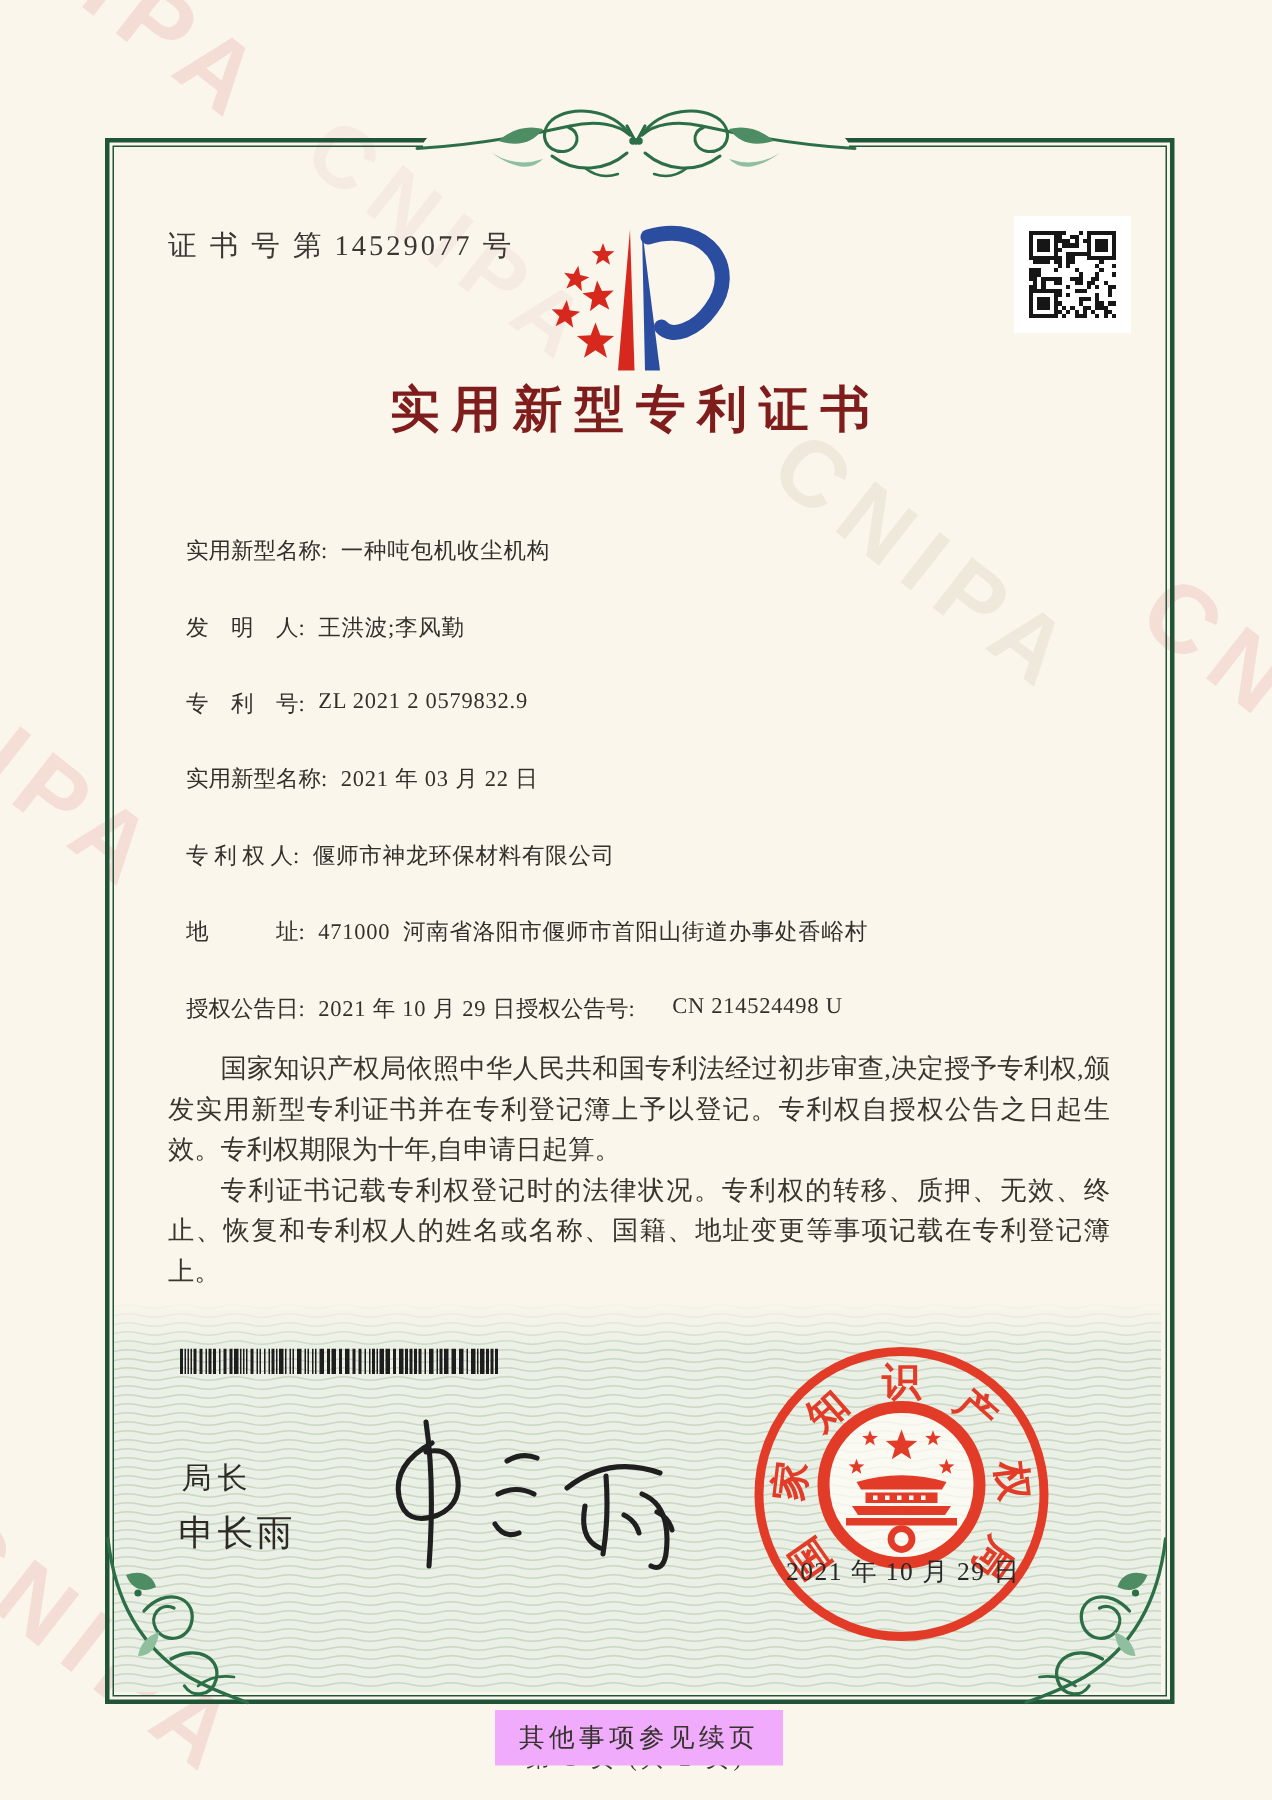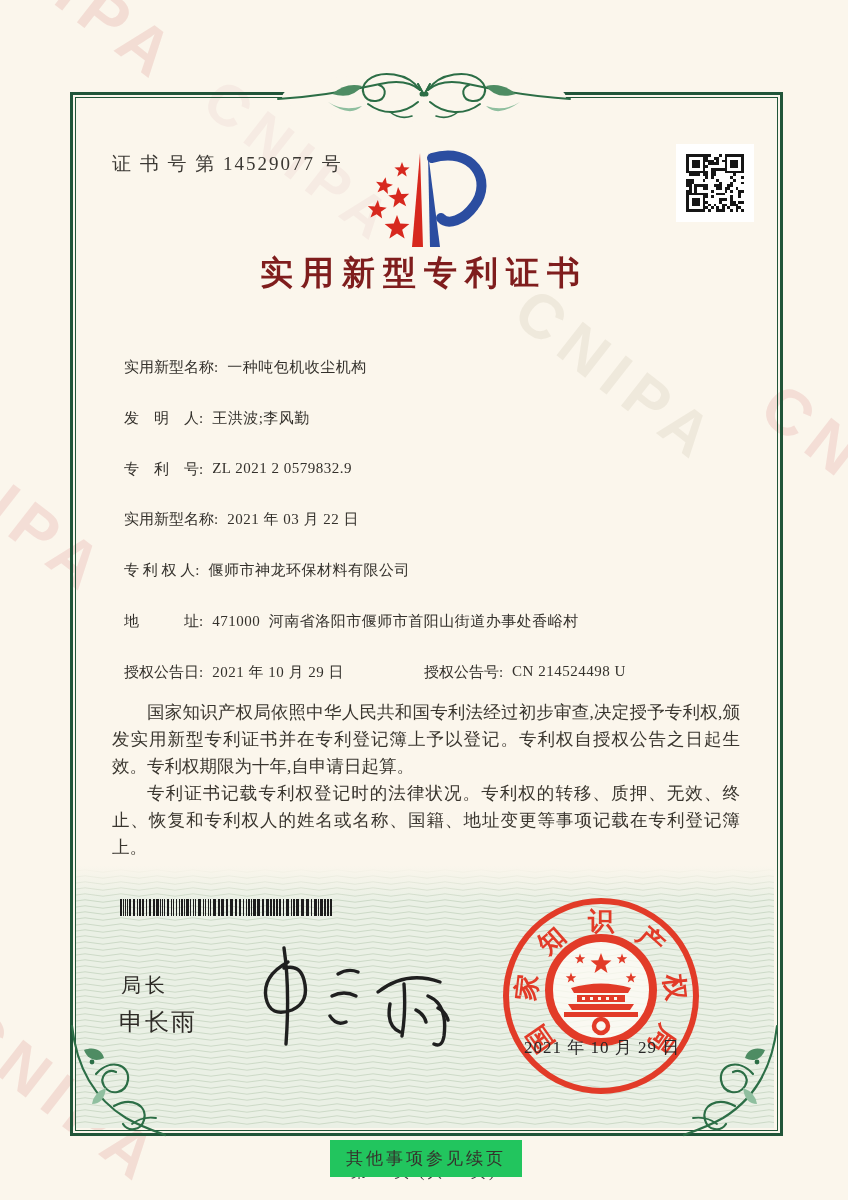--- a/index.html
+++ b/index.html
@@ -13,30 +13,30 @@
   .guilloche-fade{position:absolute;left:76px;top:866px;width:698px;height:34px;
       background:linear-gradient(180deg,#fbf6ec 0%,rgba(251,246,236,0) 100%);}
   .cert-no{position:absolute;left:112px;top:151px;font-size:19px;letter-spacing:2px;color:#3b3833;}
   .qr-box{position:absolute;left:676px;top:144px;width:78px;height:78px;background:#ffffff;
       display:flex;align-items:center;justify-content:center;}
   .title{position:absolute;left:0;top:251px;width:100%;text-align:center;font-size:33px;
       font-weight:700;letter-spacing:8px;color:#7f1d1d;}
   .f-row{position:absolute;left:124px;display:flex;font-size:15px;color:#33302b;justify-content:space-between;}
   .f-label{white-space:pre;}
   .f-value{white-space:pre;margin-left:9px;letter-spacing:0.5px;}
-  .pair2{margin-left:80px;display:flex;}
+  .pair2{display:flex;gap:16px;}
   .body-text{position:absolute;left:112px;top:699px;width:628px;font-size:17.5px;line-height:27px;
       color:#3a362f;text-align:justify;}
   .body-text p{margin:0;text-indent:2em;}
   .sig-title{position:absolute;left:121px;top:972px;font-size:20px;color:#2e2b27;letter-spacing:4px;}
   .sig-name{position:absolute;left:119px;top:1006px;font-size:24px;color:#2e2b27;letter-spacing:2px;}
   .seal-date{position:absolute;left:524px;top:1036px;font-size:17px;color:#272727;letter-spacing:1px;}
   .page-info{position:absolute;left:0;top:1162px;width:100%;text-align:center;font-size:15.5px;
       letter-spacing:3px;color:#3a3a3a;}
-  .cont-box{position:absolute;left:330px;top:1140px;width:192px;height:37px;background:#22c55e;
+  .cont-box{position:absolute;left:330px;top:1140px;width:192px;height:37px;background:#f0abfc;
       text-align:center;line-height:37px;font-size:17px;letter-spacing:3px;color:#35322c;}
   svg{display:block;}
   .abs{position:absolute;}
 </style>
 </head>
 <body>
 
 <div class="page">
 
   <div class="wm" style="left:-52px;top:-48px;font-size:66px;color:#f3ddd4;">CNIPA</div>

